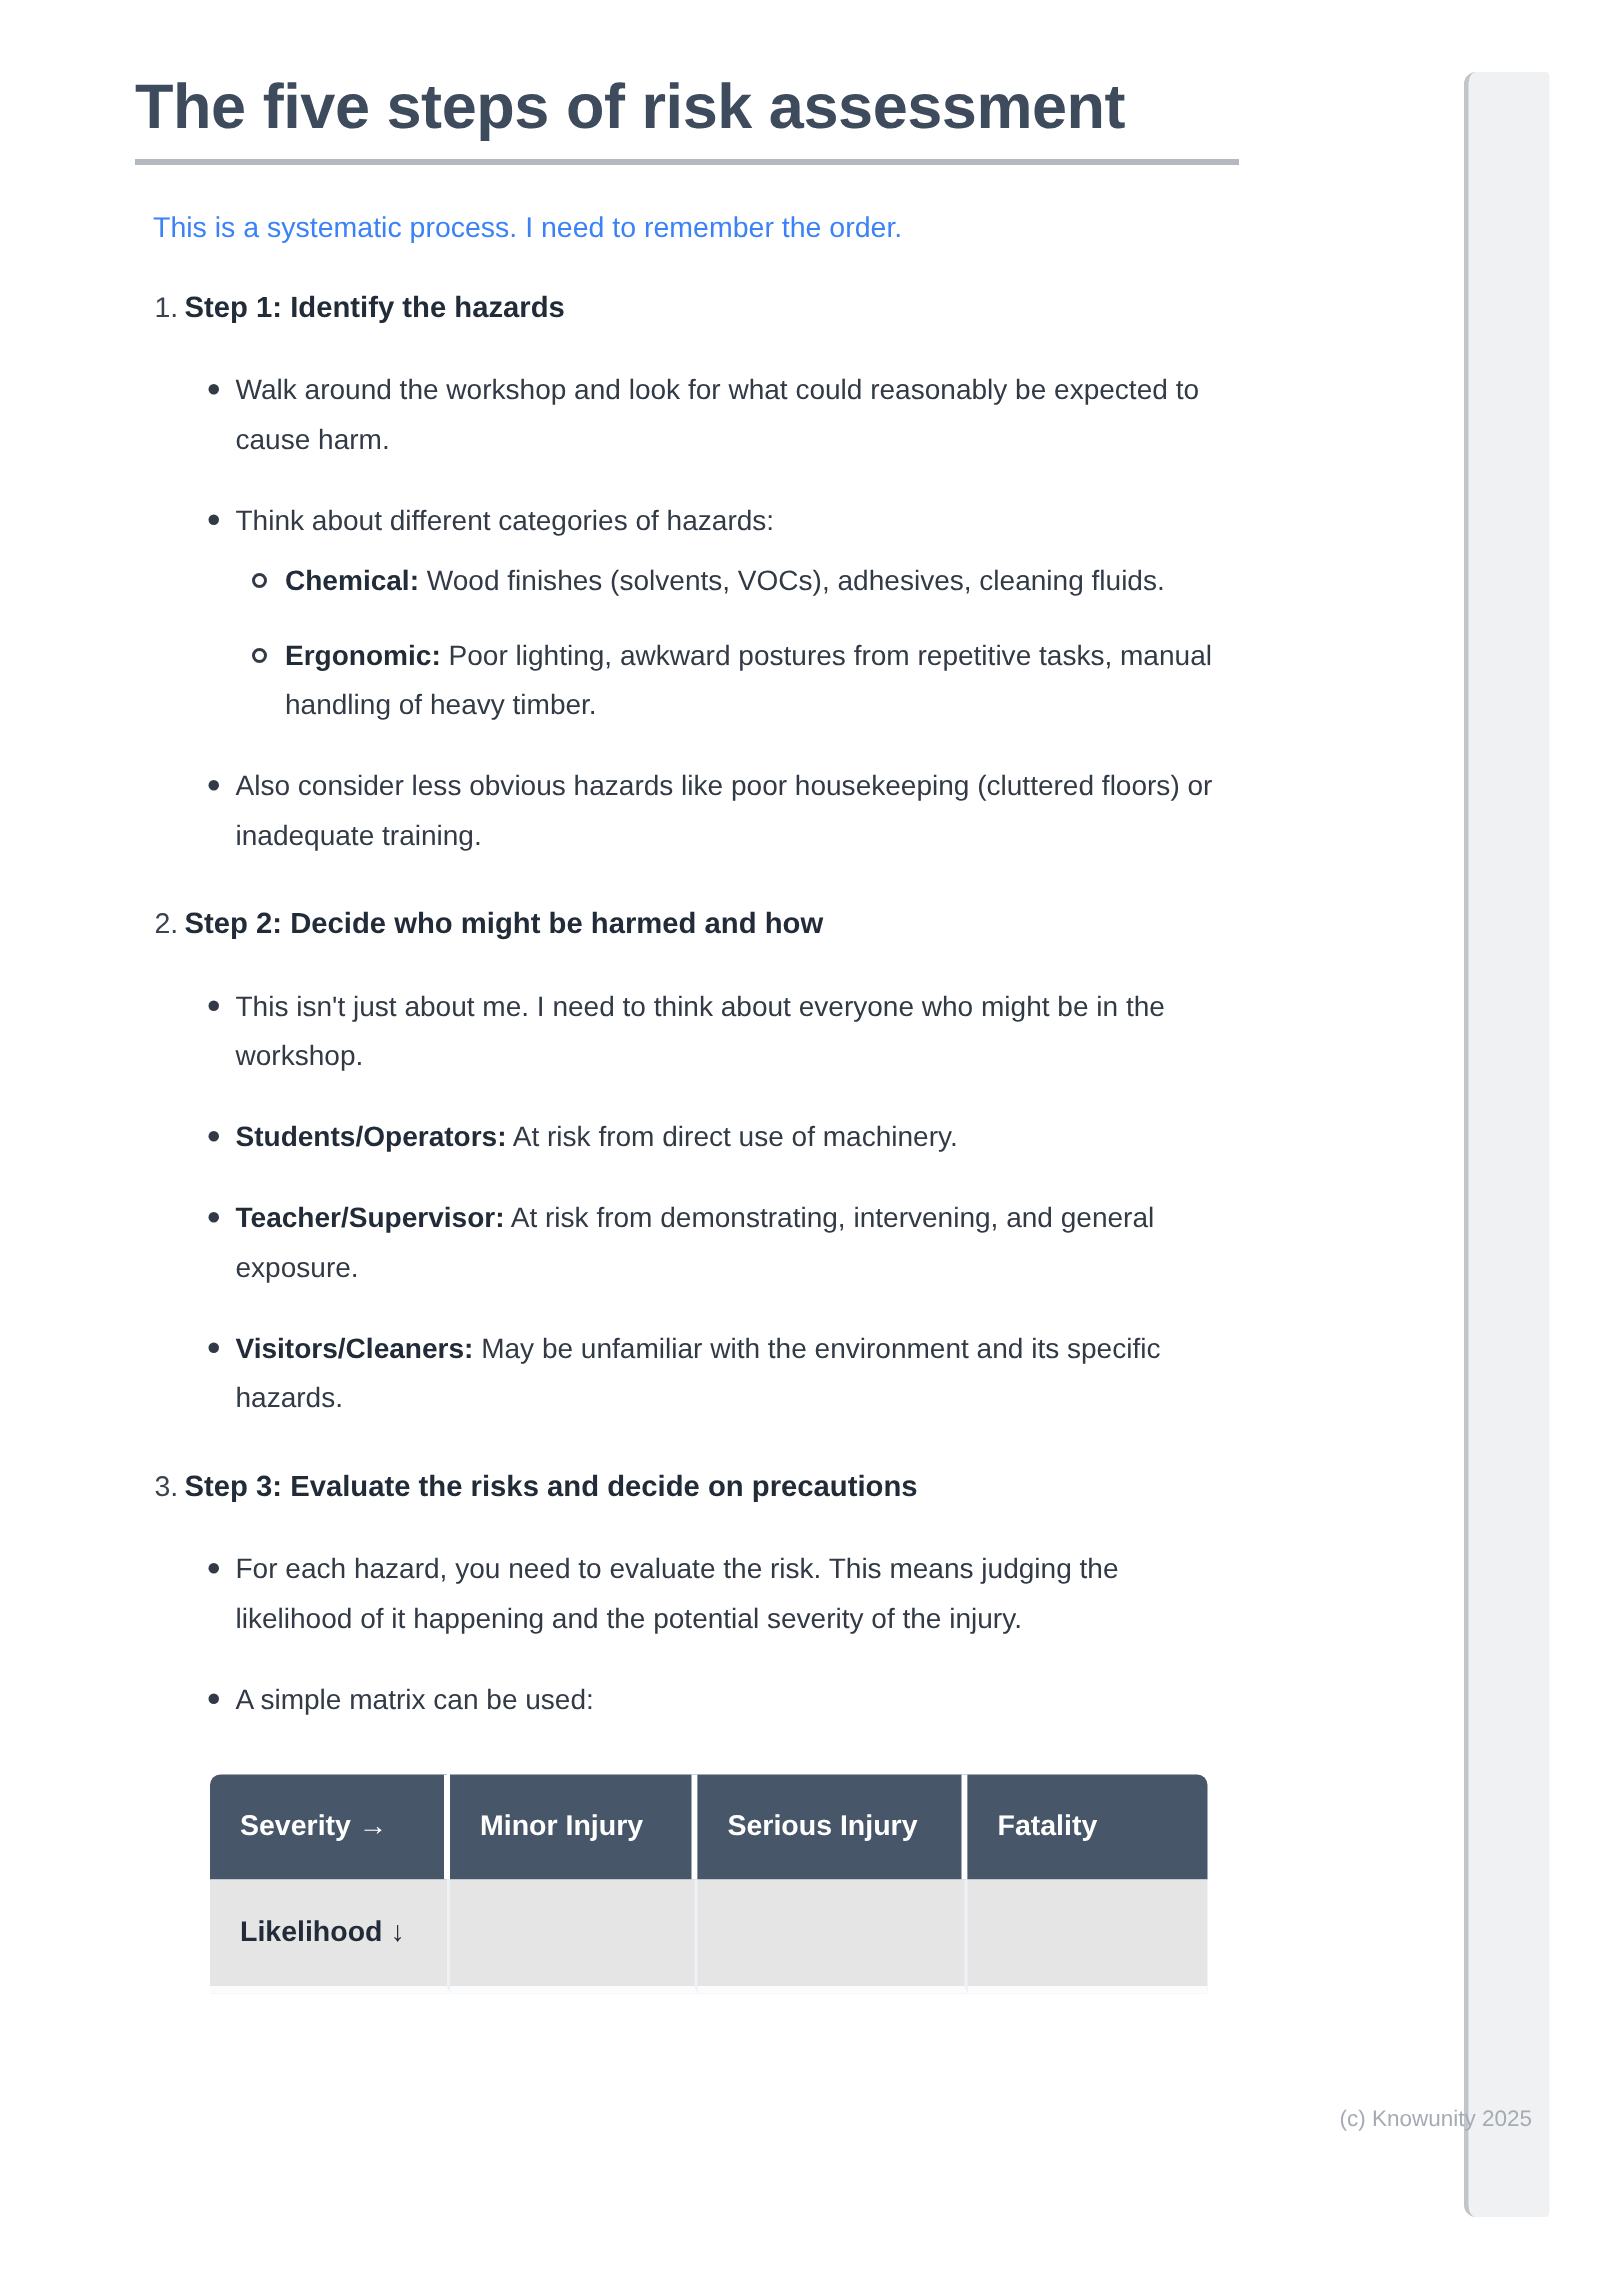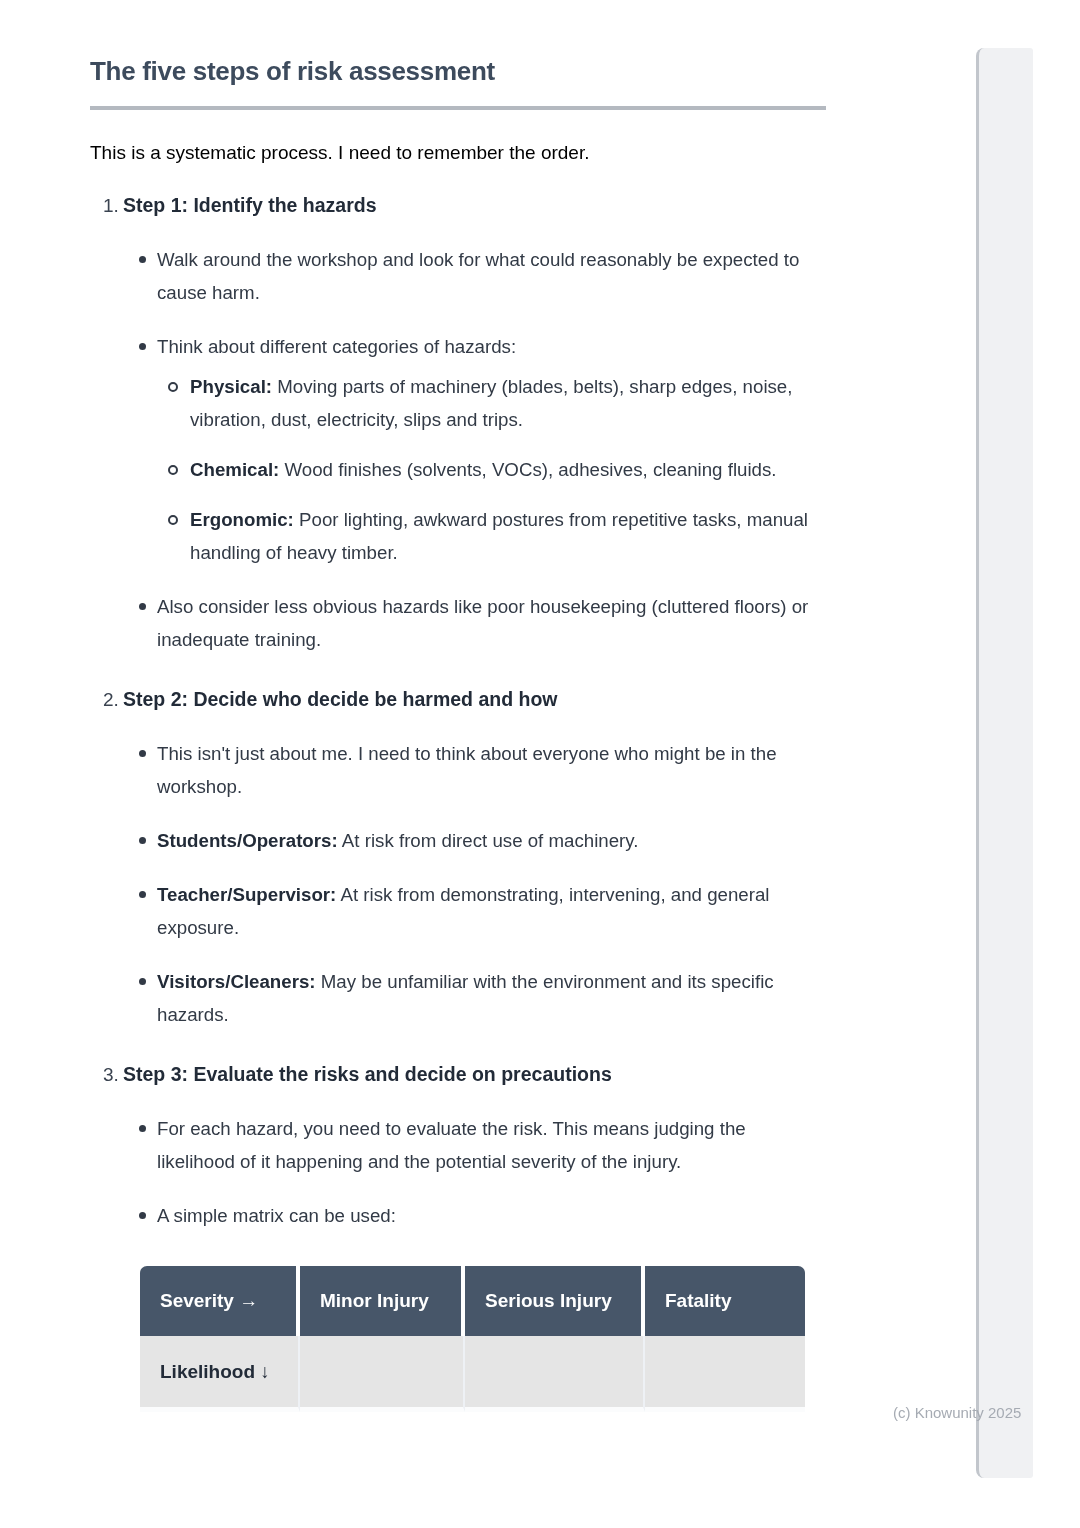--- a/index.html
+++ b/index.html
@@ -7,25 +7,25 @@
     width:1080px;height:1528px;position:relative;overflow:hidden;
     background:#ffffff;
     font-family:"Liberation Sans", sans-serif;
     color:#323a46;
   }
   .page{
     position:absolute;left:90px;top:44px;width:736px;height:1434px;
     overflow:hidden;
   }
   h1.title{
-    margin:4px 0 0;font-size:26px;line-height:46px;font-weight:bold;
+    margin:4px 0 0;font-size:42px;line-height:46px;font-weight:bold;
     color:#3d4b5d;letter-spacing:-0.3px;
   }
   .rule{height:4px;background:#b4b9c0;margin-top:12px;}
-  p.intro{margin:29px 0 0;font-size:19px;line-height:27px;color:#000000;}
+  p.intro{margin:29px 12px 0;font-size:19px;line-height:27px;color:#3b82f6;}
   ol.steps{list-style:none;margin:26px 0 0;padding:0 0 0 13px;}
   li.step{margin:0;}
   li.step + li.step{margin-top:30px;}
   .num{display:inline-block;width:20px;font-size:19px;color:#3a4350;}
   .step-heading{font-size:19.5px;font-weight:bold;color:#222b38;line-height:27px;text-align:center;}
   ul.l1{list-style:none;margin:24px 0 0;padding:0;}
   ul.l1>li{
     position:relative;padding-left:54px;margin:0 0 21px;
     font-size:18.7px;line-height:33px;color:#323a46;
   }
@@ -82,27 +82,26 @@
 <body>
 
 <div class="page">
   <h1 class="title">The five steps of risk assessment</h1>
   <div class="rule"></div>
   <p class="intro">This is a systematic process. I need to remember the order.</p>
   <ol class="steps" id="steps-root">
       <li class="step"><span class="num">1.</span><span class="step-heading">Step 1: Identify the hazards</span><ul class="l1">
           <li class="b1"><span>Walk around the workshop and look for what could reasonably be expected to cause harm.</span></li>
           <li class="b1"><span>Think about different categories of hazards:</span><ul class="l2">
-              <li class="b2"><span class="b">Physical:</span><span> Moving parts of machinery (blades, belts), sharp edges, noise, vibration, dust, electricity, slips and trips.</span></li>
               <li class="b2"><span class="b">Chemical:</span><span> Wood finishes (solvents, VOCs), adhesives, cleaning fluids.</span></li>
               <li class="b2"><span class="b">Ergonomic:</span><span> Poor lighting, awkward postures from repetitive tasks, manual handling of heavy timber.</span></li>
             </ul></li>
           <li class="b1"><span>Also consider less obvious hazards like poor housekeeping (cluttered floors) or inadequate training.</span></li>
         </ul></li>
-      <li class="step"><span class="num">2.</span><span class="step-heading">Step 2: Decide who decide be harmed and how</span><ul class="l1">
+      <li class="step"><span class="num">2.</span><span class="step-heading">Step 2: Decide who might be harmed and how</span><ul class="l1">
           <li class="b1"><span>This isn't just about me. I need to think about everyone who might be in the workshop.</span></li>
           <li class="b1"><span class="b">Students/Operators:</span><span> At risk from direct use of machinery.</span></li>
           <li class="b1"><span class="b">Teacher/Supervisor:</span><span> At risk from demonstrating, intervening, and general exposure.</span></li>
           <li class="b1"><span class="b">Visitors/Cleaners:</span><span> May be unfamiliar with the environment and its specific hazards.</span></li>
         </ul></li>
       <li class="step"><span class="num">3.</span><span class="step-heading">Step 3: Evaluate the risks and decide on precautions</span><ul class="l1">
           <li class="b1"><span>For each hazard, you need to evaluate the risk. This means judging the likelihood of it happening and the potential severity of the injury.</span></li>
           <li class="b1"><span>A simple matrix can be used:</span></li>
         </ul><table class="matrix">
           <colgroup>

